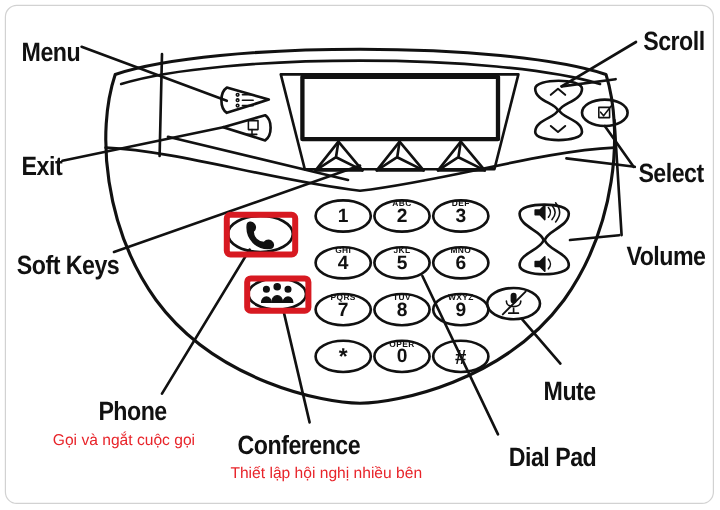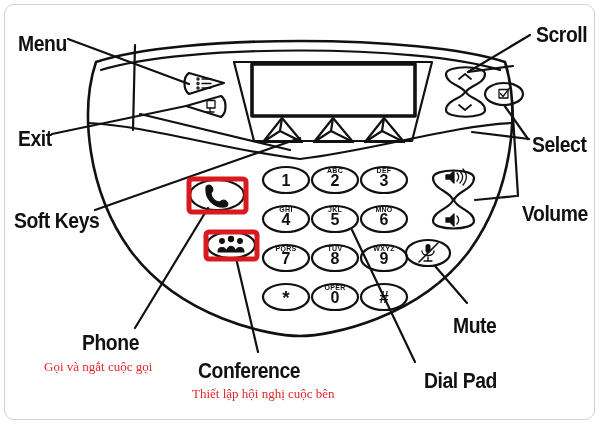--- a/index.html
+++ b/index.html
@@ -35,21 +35,21 @@
     font-family: "Liberation Sans", sans-serif;
     font-weight: bold;
     color: #111111;
     white-space: nowrap;
     letter-spacing: -0.5px;
     transform: scaleX(0.88);
     transform-origin: left center;
   }
   .lbl-vn {
     position: absolute;
-    font-family: Liberation Serif, serif;
+    font-family: Liberation Sans, sans-serif;
     font-weight: normal;
     color: #e8242a;
     white-space: nowrap;
     font-size: 13px;
   }
   .big { font-size: 22px; }
 </style>
 </head>
 <body>
 
@@ -267,16 +267,16 @@
   <div class="lbl big" style="left:14px;  top:208px;">Soft Keys</div>
   <div class="lbl big" style="left:82px;  top:330px;">Phone</div>
   <div class="lbl big" style="left:198px; top:358px;">Conference</div>
   <div class="lbl big" style="left:424px; top:368px;">Dial Pad</div>
   <div class="lbl big" style="left:453px; top:313px;">Mute</div>
   <div class="lbl big" style="left:522px; top:201px;">Volume</div>
   <div class="lbl big" style="left:532px; top:132px;">Select</div>
   <div class="lbl big" style="left:536px; top:22px;">Scroll</div>
 
   <div class="lbl-vn" style="left:44px;  top:359px;">Gọi và ngắt cuộc gọi</div>
-  <div class="lbl-vn" style="left:192px; top:386px;">Thiết lập hội nghị cuộc bên</div>
+  <div class="lbl-vn" style="left:192px; top:386px;">Thiết lập hội nghị nhiều bên</div>
 
   <div id="frame"></div>
 </div>
 
 </body></html>

